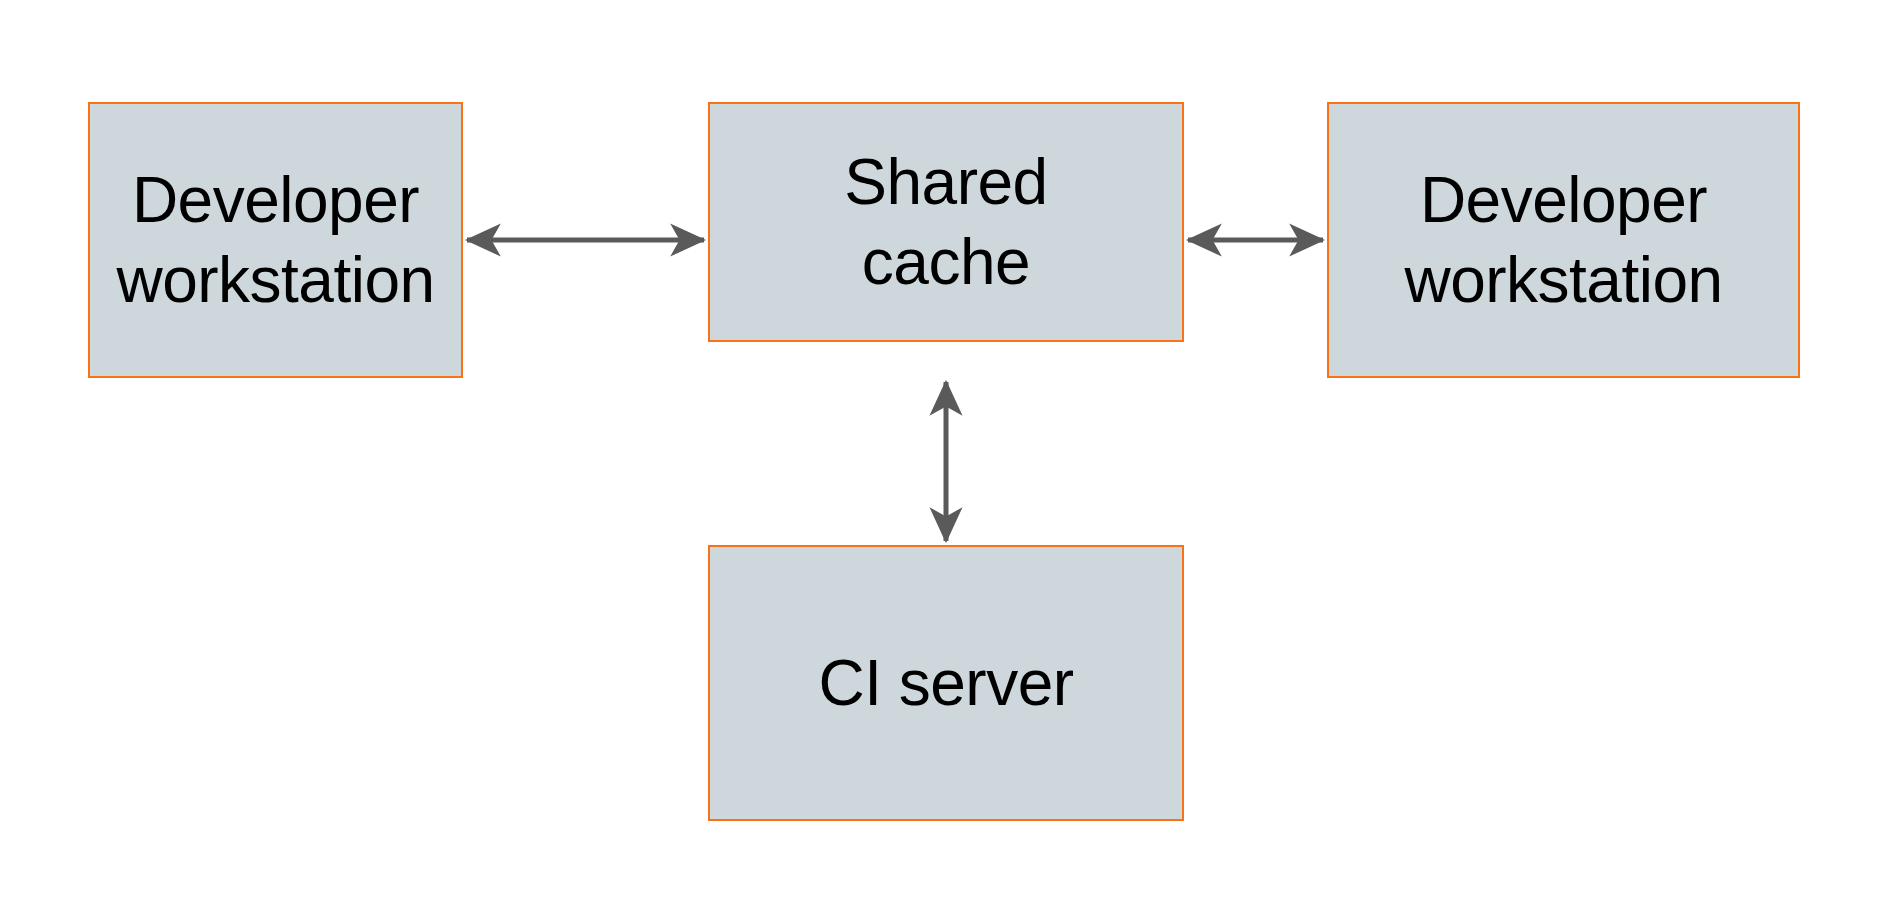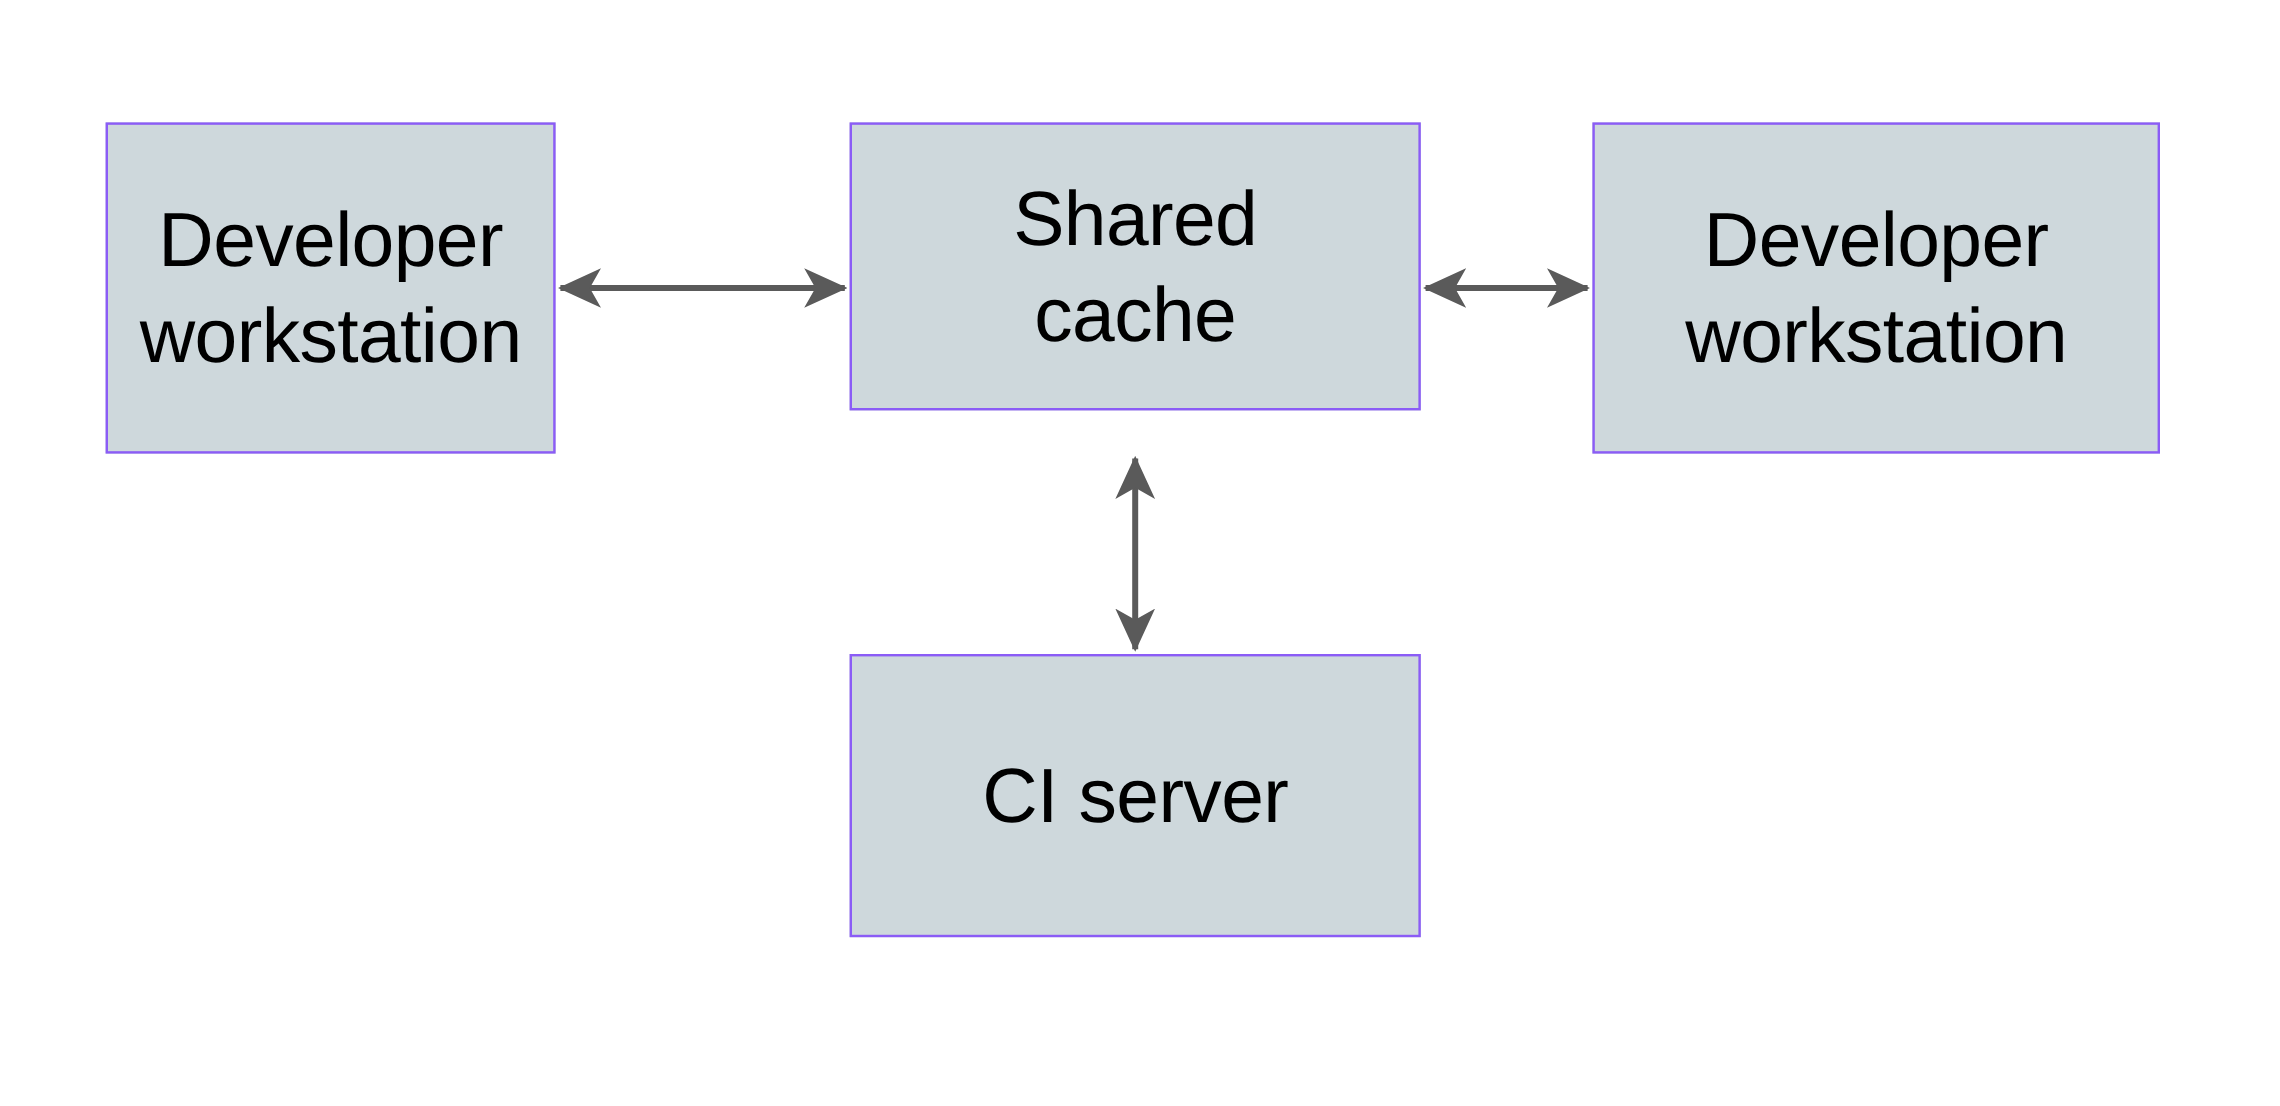--- a/index.html
+++ b/index.html
@@ -14,40 +14,40 @@
     position: relative;
     width: 1900px;
     height: 922px;
     background: #ffffff;
     overflow: hidden;
   }
   .node {
     position: absolute;
     box-sizing: border-box;
     background: #ced8dc;
-    border: 2px solid #8b5cf6;
+    border: 2px solid #f97316;
     display: flex;
     align-items: center;
     justify-content: center;
     text-align: center;
   }
   .node-label {
     font-family: "Liberation Sans", sans-serif;
     font-size: 64px;
     line-height: 1.25;
     color: #000000;
     letter-spacing: -0.5px;
     white-space: pre-line;
     font-weight: 400;
   }
   
   #node-dev-left   { left: 88px;   top: 102px; width: 375px; height: 276px; }
   #node-shared     { left: 708px;  top: 102px; width: 476px; height: 240px; }
   #node-dev-right  { left: 1327px; top: 102px; width: 473px; height: 276px; }
-  #node-ci         { left: 708px;  top: 545px; width: 476px; height: 236px; }
+  #node-ci         { left: 708px;  top: 545px; width: 476px; height: 276px; }
 
   .edge-svg {
     position: absolute;
     left: 0;
     top: 0;
     width: 1900px;
     height: 922px;
     pointer-events: none;
     overflow: visible;
   }

